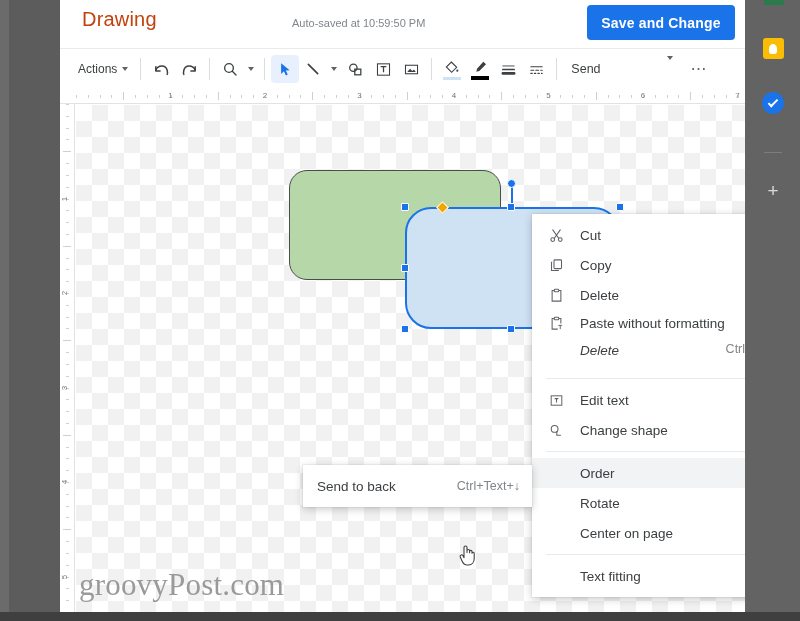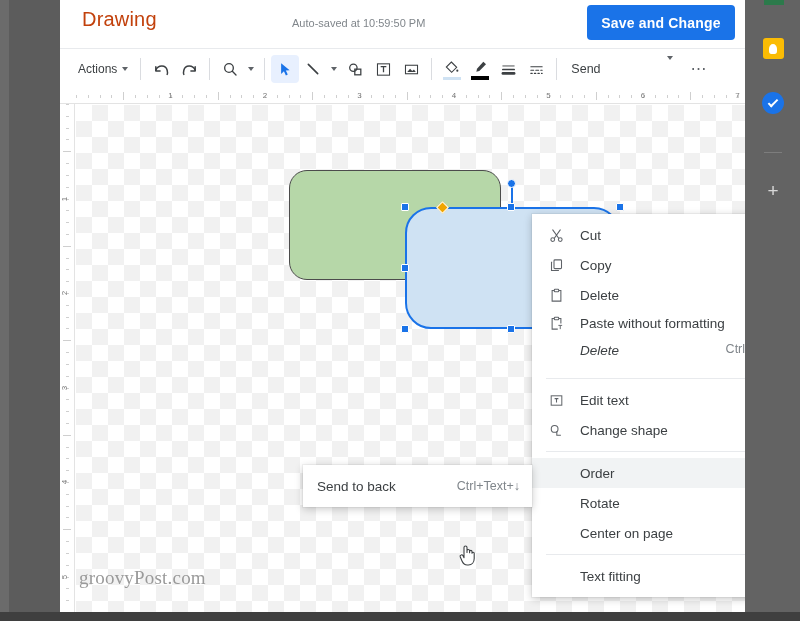--- a/index.html
+++ b/index.html
@@ -167,21 +167,21 @@
     background: #1a73e8; border-radius: 50%; border: 1px solid #fff;
   }
   #corner-radius-handle {
     position: absolute; width: 9px; height: 9px;
     background: #f0a500; transform: rotate(45deg);
     border: 1px solid #ffffff;
   }
   #watermark {
     position: absolute; left: 3px; top: 462px;
     font-family: "Liberation Serif", serif;
-    font-size: 19px; color: #9a9a9a; letter-spacing: .2px;
+    font-size: 31px; color: #9a9a9a; letter-spacing: .2px;
   }
 
   
   .menu {
     position: absolute;
     background: #ffffff;
     box-shadow: 0 2px 8px rgba(0,0,0,.22), 0 0 0 1px rgba(0,0,0,.04);
     padding: 6px 0;
     font-size: 13.5px; color: #3c4043;
   }

